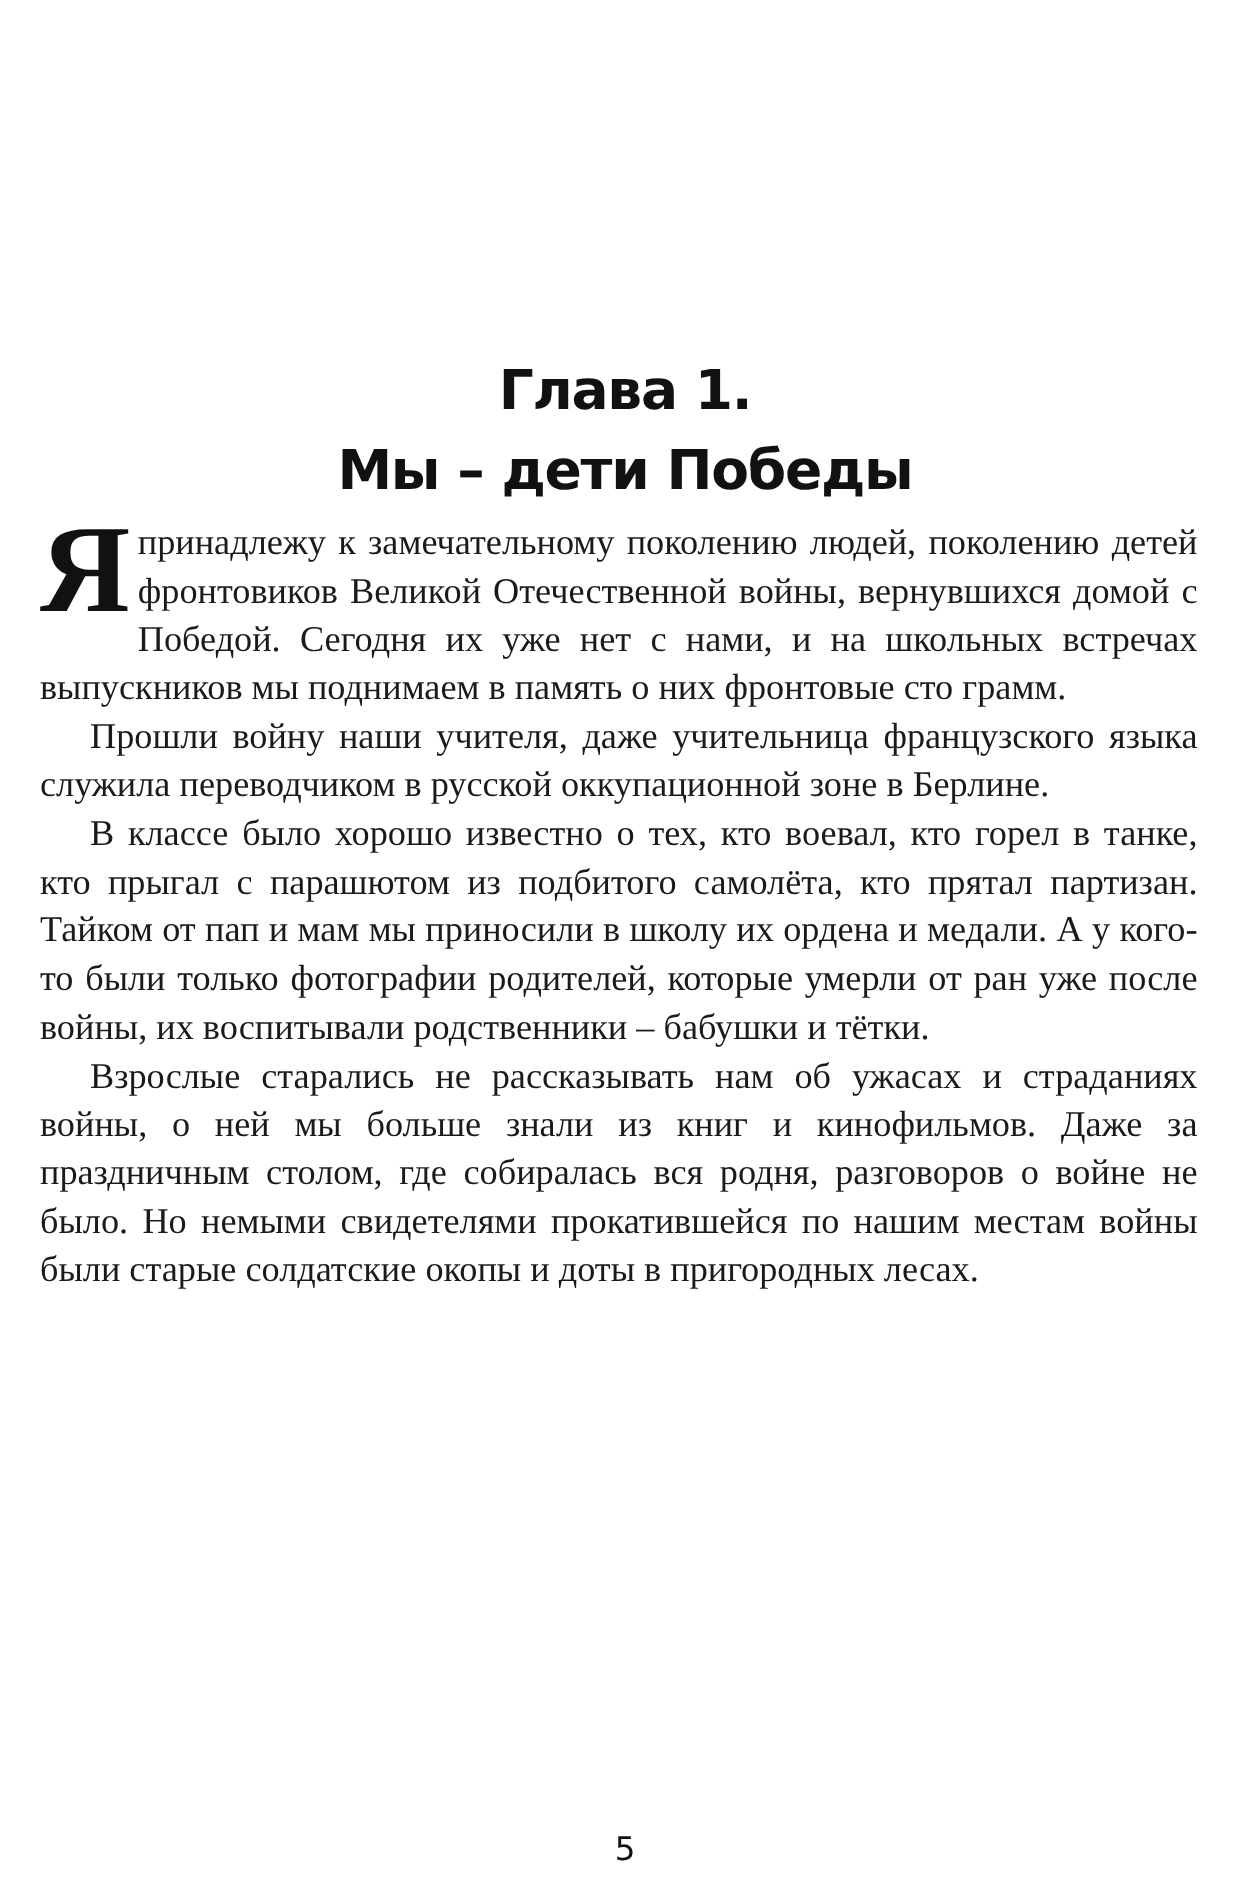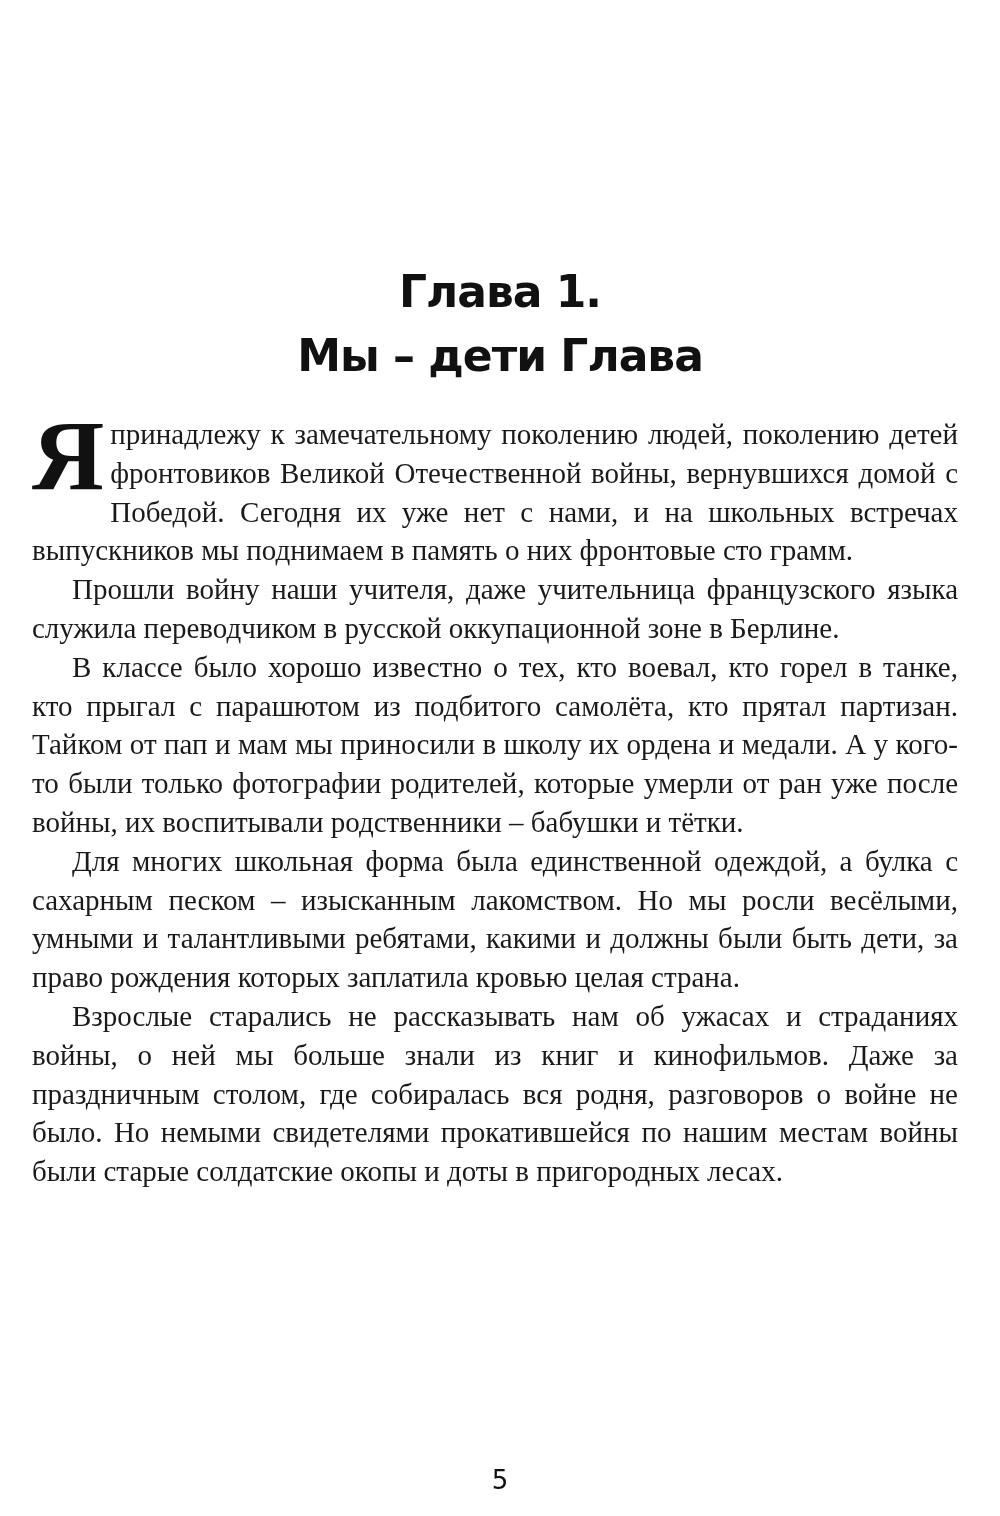--- a/index.html
+++ b/index.html
@@ -1,20 +1,20 @@
 <!DOCTYPE html>
 <html><head>
 <meta charset="utf-8">
 <style>
   html, body { margin: 0; padding: 0; background: #ffffff; }
   body { width: 1000px; height: 1516px; position: relative; overflow: hidden; color: #151515; }
   .title {
     position: absolute; left: 0; width: 1000px; text-align: center;
     font-family: "DejaVu Sans", sans-serif; font-weight: bold; font-size: 44px;
-    letter-spacing: -1px; color: #111;
+    letter-spacing: -1px; color: #111; margin-top: 21px;
   }
   .t1 { top: 266px; }
   .t2 { top: 330px; }
   .body {
     position: absolute; left: 32px; width: 926px; top: 415px;
     font-family: "Liberation Serif", serif; font-size: 29px; line-height: 38.8px;
     text-align: justify; color: #1a1a1a;
   }
   .body p { margin: 0; text-indent: 40px; }
   .body p.first { text-indent: 0; }
@@ -24,23 +24,22 @@
   }
   .pagenum {
     position: absolute; top: 1465px; left: 0; width: 1000px; text-align: center;
     font-family: "DejaVu Sans", sans-serif; font-size: 26px; color: #111;
   }
 </style>
 </head>
 <body>
 
 <div class="title t1">Глава 1.</div>
-<div class="title t2">Мы – дети Глава</div>
+<div class="title t2">Мы – дети Победы</div>
 
 <div class="body">
   <p class="first"><span class="dropcap">Я</span><span>принадлежу к замечательному поколению людей, поколению детей фронтовиков Великой Отечественной войны, вернувшихся домой с Победой. Сегодня их уже нет с нами, и на школьных встречах выпускников мы поднимаем в память о них фронтовые сто грамм.</span></p>
   <p>Прошли войну наши учителя, даже учительница французского языка служила переводчиком в русской оккупационной зоне в Берлине.</p>
   <p>В классе было хорошо известно о тех, кто воевал, кто горел в танке, кто прыгал с парашютом из подбитого самолёта, кто прятал партизан. Тайком от пап и мам мы приносили в школу их ордена и медали. А у кого-то были только фотографии родителей, которые умерли от ран уже после войны, их воспитывали родственники – бабушки и тётки.</p>
-  <p>Для многих школьная форма была единственной одеждой, а булка с сахарным песком – изысканным лакомством. Но мы росли весёлыми, умными и талантливыми ребятами, какими и должны были быть дети, за право рождения которых заплатила кровью целая страна.</p>
   <p>Взрослые старались не рассказывать нам об ужасах и страданиях войны, о ней мы больше знали из книг и кинофильмов. Даже за праздничным столом, где собиралась вся родня, разговоров о войне не было. Но немыми свидетелями прокатившейся по нашим местам войны были старые солдатские окопы и доты в пригородных лесах.</p>
 </div>
 
 <div class="pagenum">5</div>
 
 </body></html>

